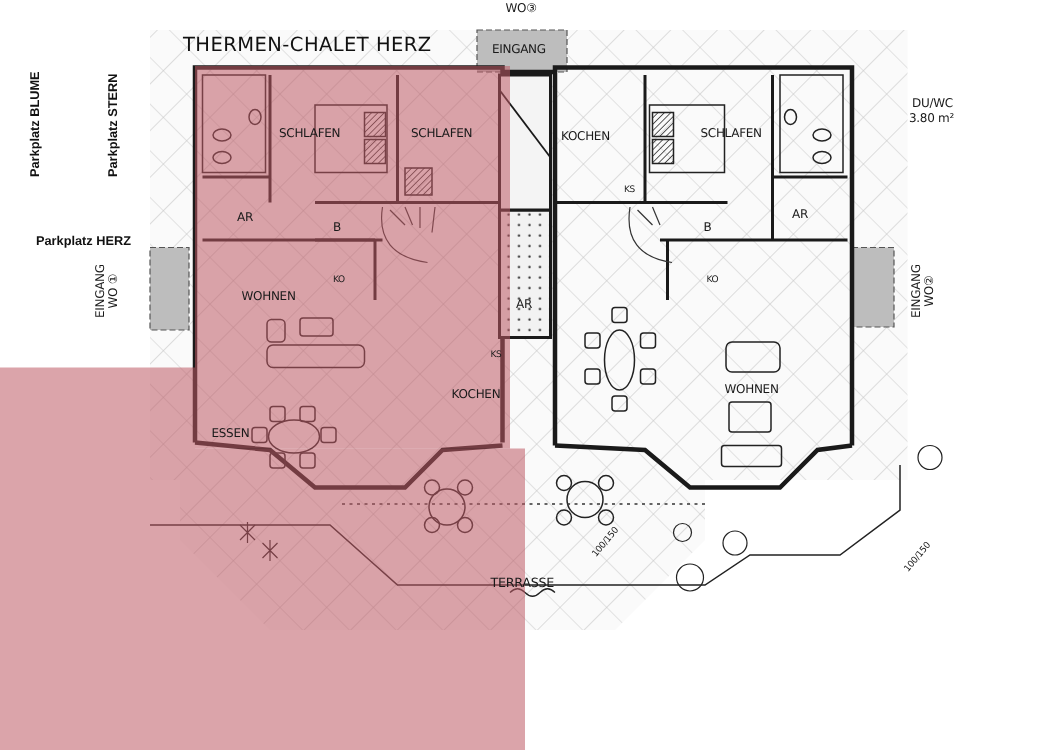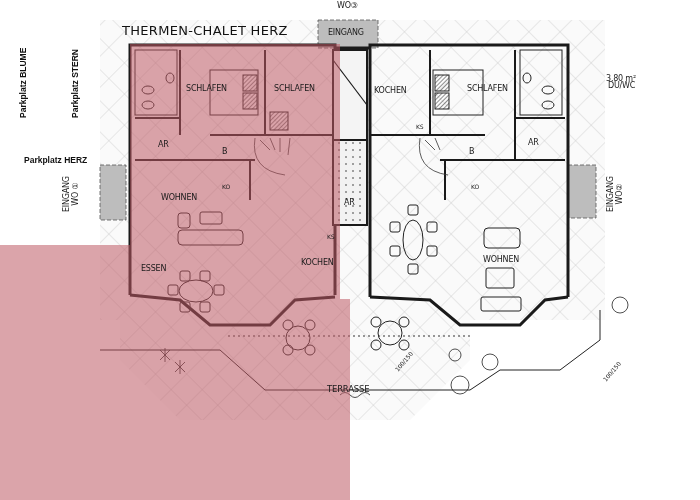--- a/index.html
+++ b/index.html
@@ -191,29 +191,29 @@
 </div>
 
 <div class="lbl" style="left:186px;top:84px;">SCHLAFEN</div>
 <div class="lbl" style="left:274px;top:84px;">SCHLAFEN</div>
 <div class="lbl" style="left:158px;top:140px;">AR</div>
 <div class="lbl" style="left:222px;top:147px;">B</div>
 <div class="lbl" style="left:222px;top:183px;font-size:6px;">KO</div>
 <div class="lbl" style="left:161px;top:193px;">WOHNEN</div>
 <div class="lbl" style="left:327px;top:233px;font-size:6px;">KS</div>
 <div class="lbl" style="left:301px;top:258px;">KOCHEN</div>
-<div class="lbl" style="left:141px;top:264px;">ESSEN</div>
+<div class="lbl" style="left:141px;top:284px;">ESSEN</div>
 
 <div class="lbl" style="left:344px;top:198px;">AR</div>
 
 <div class="lbl" style="left:374px;top:86px;">KOCHEN</div>
 <div class="lbl" style="left:467px;top:84px;">SCHLAFEN</div>
 <div class="lbl" style="left:416px;top:123px;font-size:6px;">KS</div>
 <div class="lbl" style="left:528px;top:138px;">AR</div>
 <div class="lbl" style="left:469px;top:147px;">B</div>
 <div class="lbl" style="left:471px;top:183px;font-size:6px;">KO</div>
 <div class="lbl" style="left:483px;top:255px;">WOHNEN</div>
-<div class="lbl" style="left:608px;top:64px;margin-top:17px;">DU/WC</div>
+<div class="lbl" style="left:608px;top:64px;">DU/WC</div>
 <div class="lbl" style="left:606px;top:74px;">3.80 m²</div>
 
 <div class="lbl" style="left:327px;top:384px;font-size:8.5px;">TERRASSE</div>
 <div class="lbl" style="left:392px;top:358px;font-size:6px;transform:rotate(-50deg);">100/150</div>
 <div class="lbl" style="left:600px;top:368px;font-size:6px;transform:rotate(-50deg);">100/150</div>
 
 </body></html>

